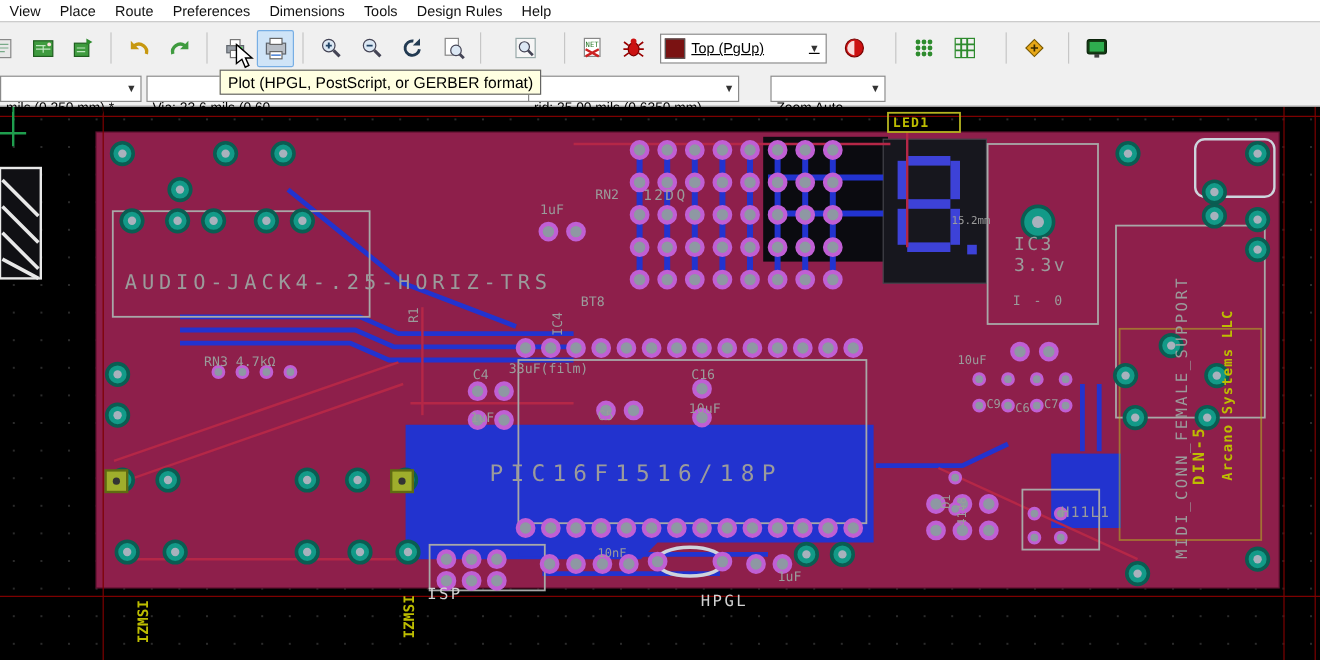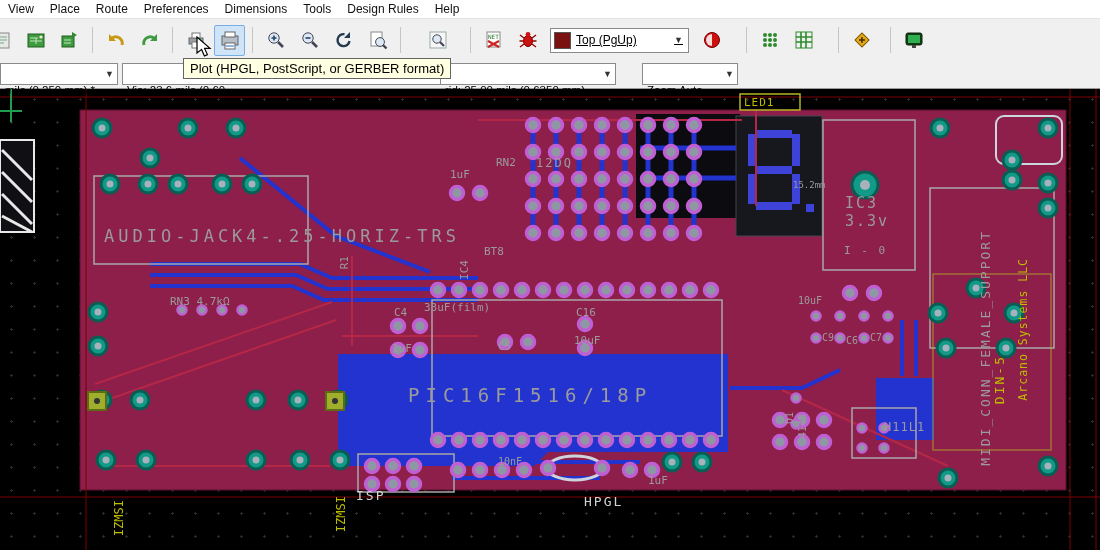--- a/index.html
+++ b/index.html
@@ -25,21 +25,21 @@
   .combo{position:absolute;top:3px;height:22px;background:#fff;border:1px solid #8a8a8a;
     display:flex;align-items:center;font-size:11.5px;color:#000;padding-left:4px;box-sizing:border-box;}
   .combo .txt{flex:1;white-space:nowrap;overflow:hidden;margin-top:31px;}
   .tooltip{position:absolute;top:58px;left:183px;background:#ffffe1;border:1px solid #646464;
     color:#000;font-size:13px;padding:2px 6px;white-space:nowrap;z-index:50;}
   .canvas{position:absolute;top:88px;left:0;width:1100px;height:462px;background:#000;
     background-image:radial-gradient(circle,#2b2b2b 1px,transparent 1.3px);background-size:23px 23px;
     overflow:hidden;z-index:1;}
   .canvas svg{position:absolute;top:0;left:0;}
   .lab{position:absolute;font-family:"DejaVu Sans Mono",monospace;white-space:nowrap;z-index:5;}
-  .lg{color:#9b9b9b;} .ly{color:#bdbd00;} .lw{color:#d2d2d2;}
+  .lg{color:#9b9b9b;} .ly{color:#bdbd00;font-weight:bold;} .lw{color:#d2d2d2;}
   .vert{writing-mode:vertical-rl;transform:rotate(180deg);}
   .cursor{position:absolute;left:196px;top:36px;z-index:60;}
   .origin{position:absolute;left:410px;top:-12px;z-index:4;}
 </style>
 </head>
 <body>
 
 <div class="menubar">
   <span class="menu-item">View</span>
   <span class="menu-item">Place</span>

